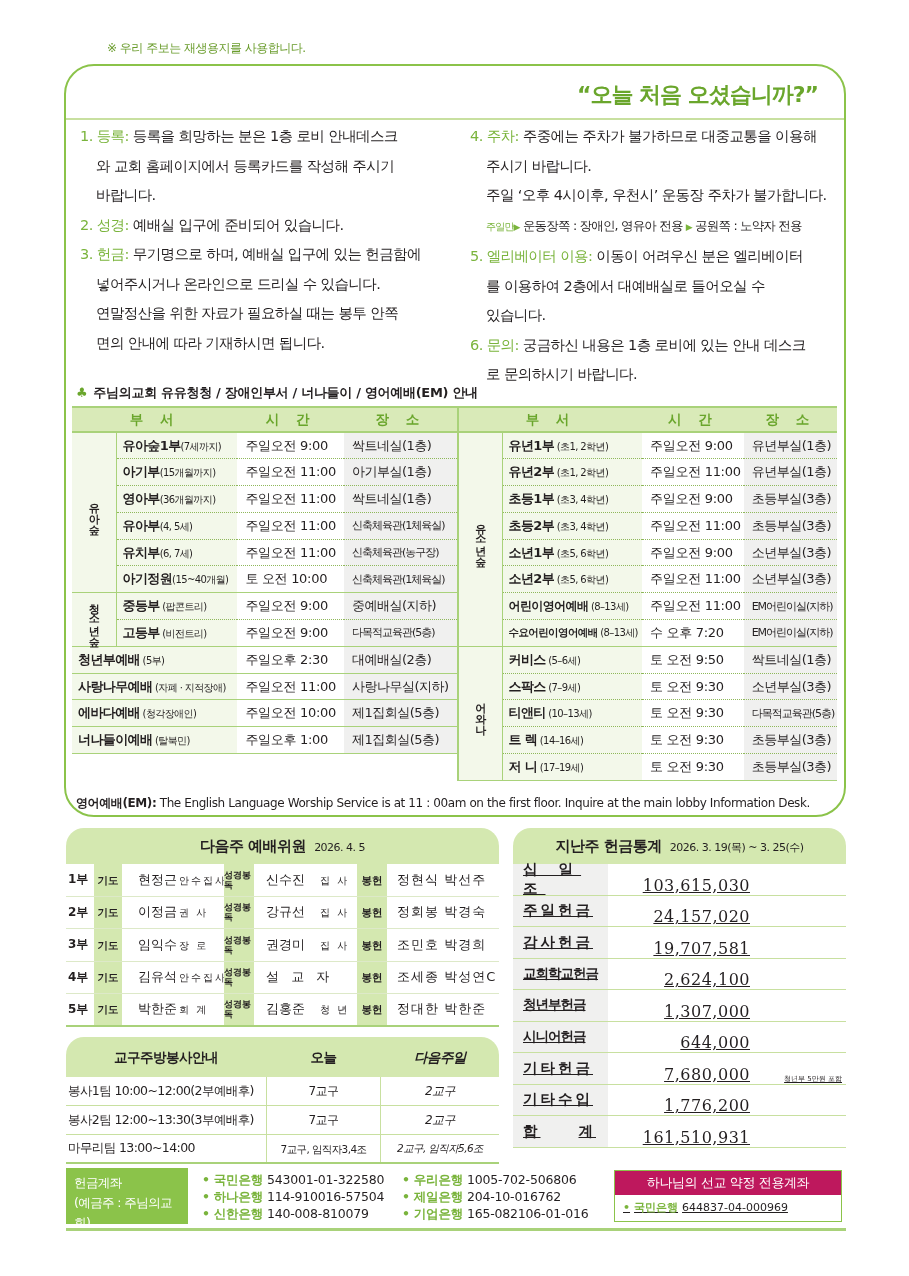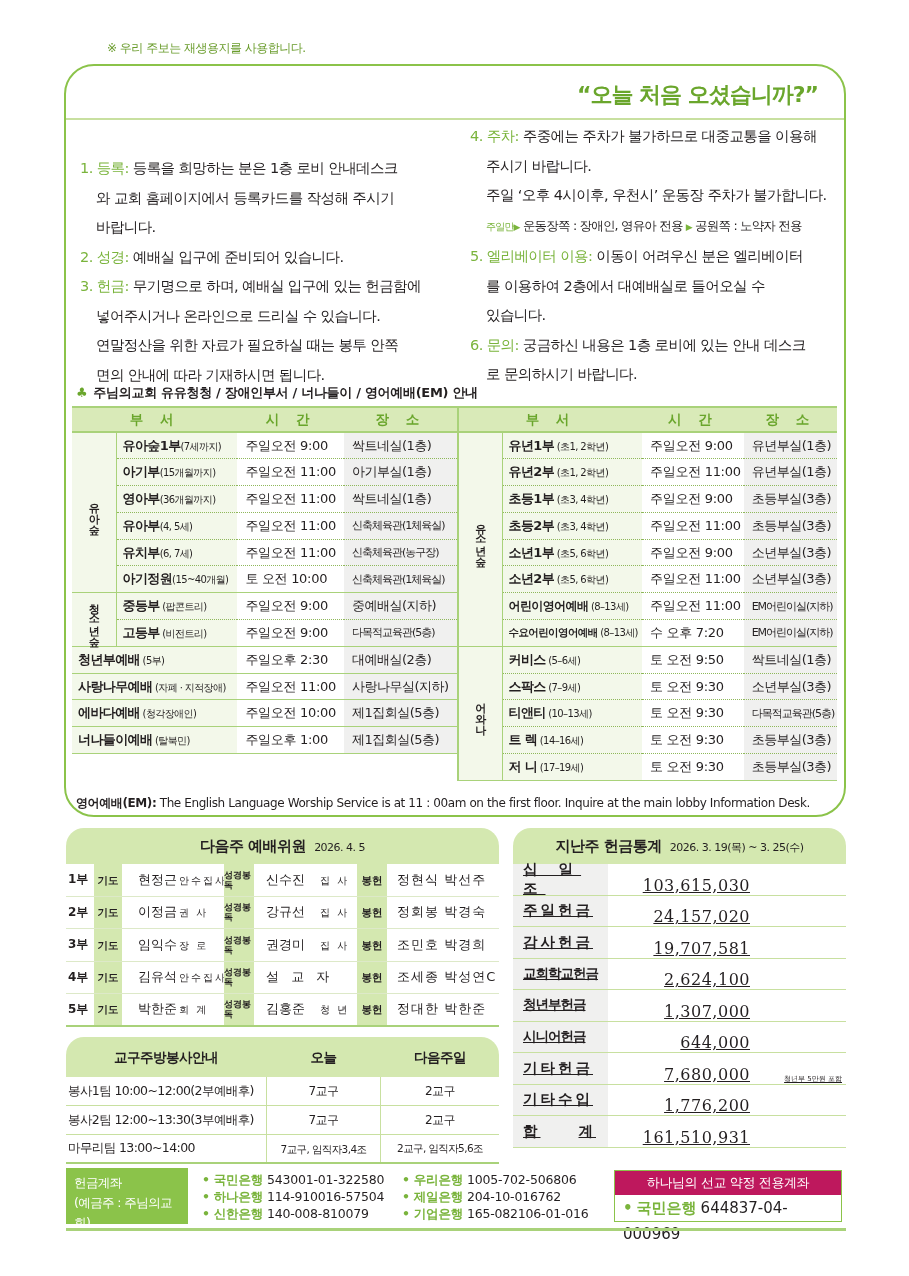--- a/index.html
+++ b/index.html
@@ -8,21 +8,21 @@
   .serif { font-family: "DejaVu Serif", "Liberation Serif", serif; }
 
   .recycle-note { position: absolute; left: 64px; top: 40px; font-size: 12px; color: #6a9c2c; letter-spacing: -0.5px; margin-left: 43px; }
 
   
   .guide-box { position: absolute; left: 64px; top: 64px; width: 782px; height: 753px; border: 2px solid #8bc34a; border-radius: 30px; }
   .guide-title { position: absolute; right: 26px; top: 14px; font-size: 22px; font-weight: bold; color: #6aa62c; letter-spacing: -1px; }
   .guide-divider { position: absolute; left: 0; right: 0; top: 52px; height: 2px; background: #c8e0a0; }
 
   .info-col { position: absolute; top: 56px; font-size: 14.5px; line-height: 29.5px; letter-spacing: -0.6px; }
-  .info-col.left { left: 14px; width: 385px; margin-top: 32px; }
+  .info-col.left { left: 14px; width: 385px; }
   .info-col.right { left: 404px; width: 368px; }
   .info-item { }
   .info-item .num { color: #7ab43c; }
   .info-item .key { color: #7ab43c; }
   .info-item .cont { padding-left: 16px; display: block; }
   .sub-line { font-size: 12.5px; letter-spacing: -0.8px; }
   .sub-line .gk { color: #7ab43c; font-size: 10px; }
   .sub-line .tri { color: #7ab43c; font-size: 9px; }
 
   .dept-heading { position: absolute; left: 10px; top: 318px; font-size: 13px; font-weight: bold; letter-spacing: -0.3px; }
@@ -70,36 +70,36 @@
   .stat-label.wide { letter-spacing: 8px; }
   .stat-label.total { justify-content: space-between; padding-right: 12px; }
   .stat-value { width: 142px; text-align: right; font-size: 16px; letter-spacing: 0.5px; }
   .stat-note { flex: 1; text-align: right; font-size: 7px; padding-right: 4px; }
 
   
   .kitchen { left: 66px; top: 1037px; width: 433px; }
   .kitchen .panel-head { display: flex; height: 40px; line-height: 40px; font-size: 13.5px; }
   .k-c1 { width: 200px; text-align: center; }
   .k-c2 { width: 115px; text-align: center; }
-  .k-c3 { flex: 1; text-align: center; }
+  .k-c3 { flex: 1; text-align: center; font-style: italic; }
   .k-row { display: flex; height: 29px; align-items: center; border-bottom: 1px solid #c8e0a0; font-size: 12.5px; letter-spacing: -0.6px; }
   .k-row:last-child { border-bottom: 2px solid #a9d27a; }
   .k-row .k-c1 { text-align: left; padding-left: 2px; }
   .k-row .k-c2 { border-left: 1px solid #c8e0a0; border-right: 1px solid #c8e0a0; height: 100%; line-height: 29px; font-size: 12px; }
   .k-row .k-c3 { font-size: 12px; }
 
   
   .bank { position: absolute; left: 66px; top: 1168px; width: 546px; height: 56px; display: flex; }
   .bank-label { width: 122px; background: #8bc34a; color: #fff; font-size: 12.5px; line-height: 20px; padding: 5px 8px; letter-spacing: -0.6px; }
   .bank-list { display: grid; grid-template-columns: 200px 210px; padding-left: 14px; font-size: 12.5px; line-height: 17px; align-content: center; letter-spacing: -0.2px; }
   .bank-list .bname { color: #7ab43c; font-weight: bold; margin-right: 4px; }
   .bottom-rule { position: absolute; left: 66px; top: 1228px; width: 780px; height: 3px; background: #a9d27a; }
   .mission { position: absolute; left: 614px; top: 1170px; width: 228px; border: 1px solid #8bc34a; }
   .mission-head { background: #be185d; color: #fff; text-align: center; height: 24px; line-height: 24px; font-size: 13px; letter-spacing: -0.4px; }
-  .mission-body { height: 26px; line-height: 26px; padding-left: 8px; font-size: 15px; }
+  .mission-body { height: 26px; line-height: 26px; padding-left: 8px; font-size: 11px; text-decoration: underline; }
   .mission-body .bname { color: #7ab43c; font-weight: bold; margin-right: 4px; }
 </style>
 </head>
 <body>
 
 <div class="recycle-note">※ 우리 주보는 재생용지를 사용합니다.</div>
 
 <div class="guide-box">
   <div class="guide-title">“오늘 처음 오셨습니까?”</div>
   <div class="guide-divider"></div>

